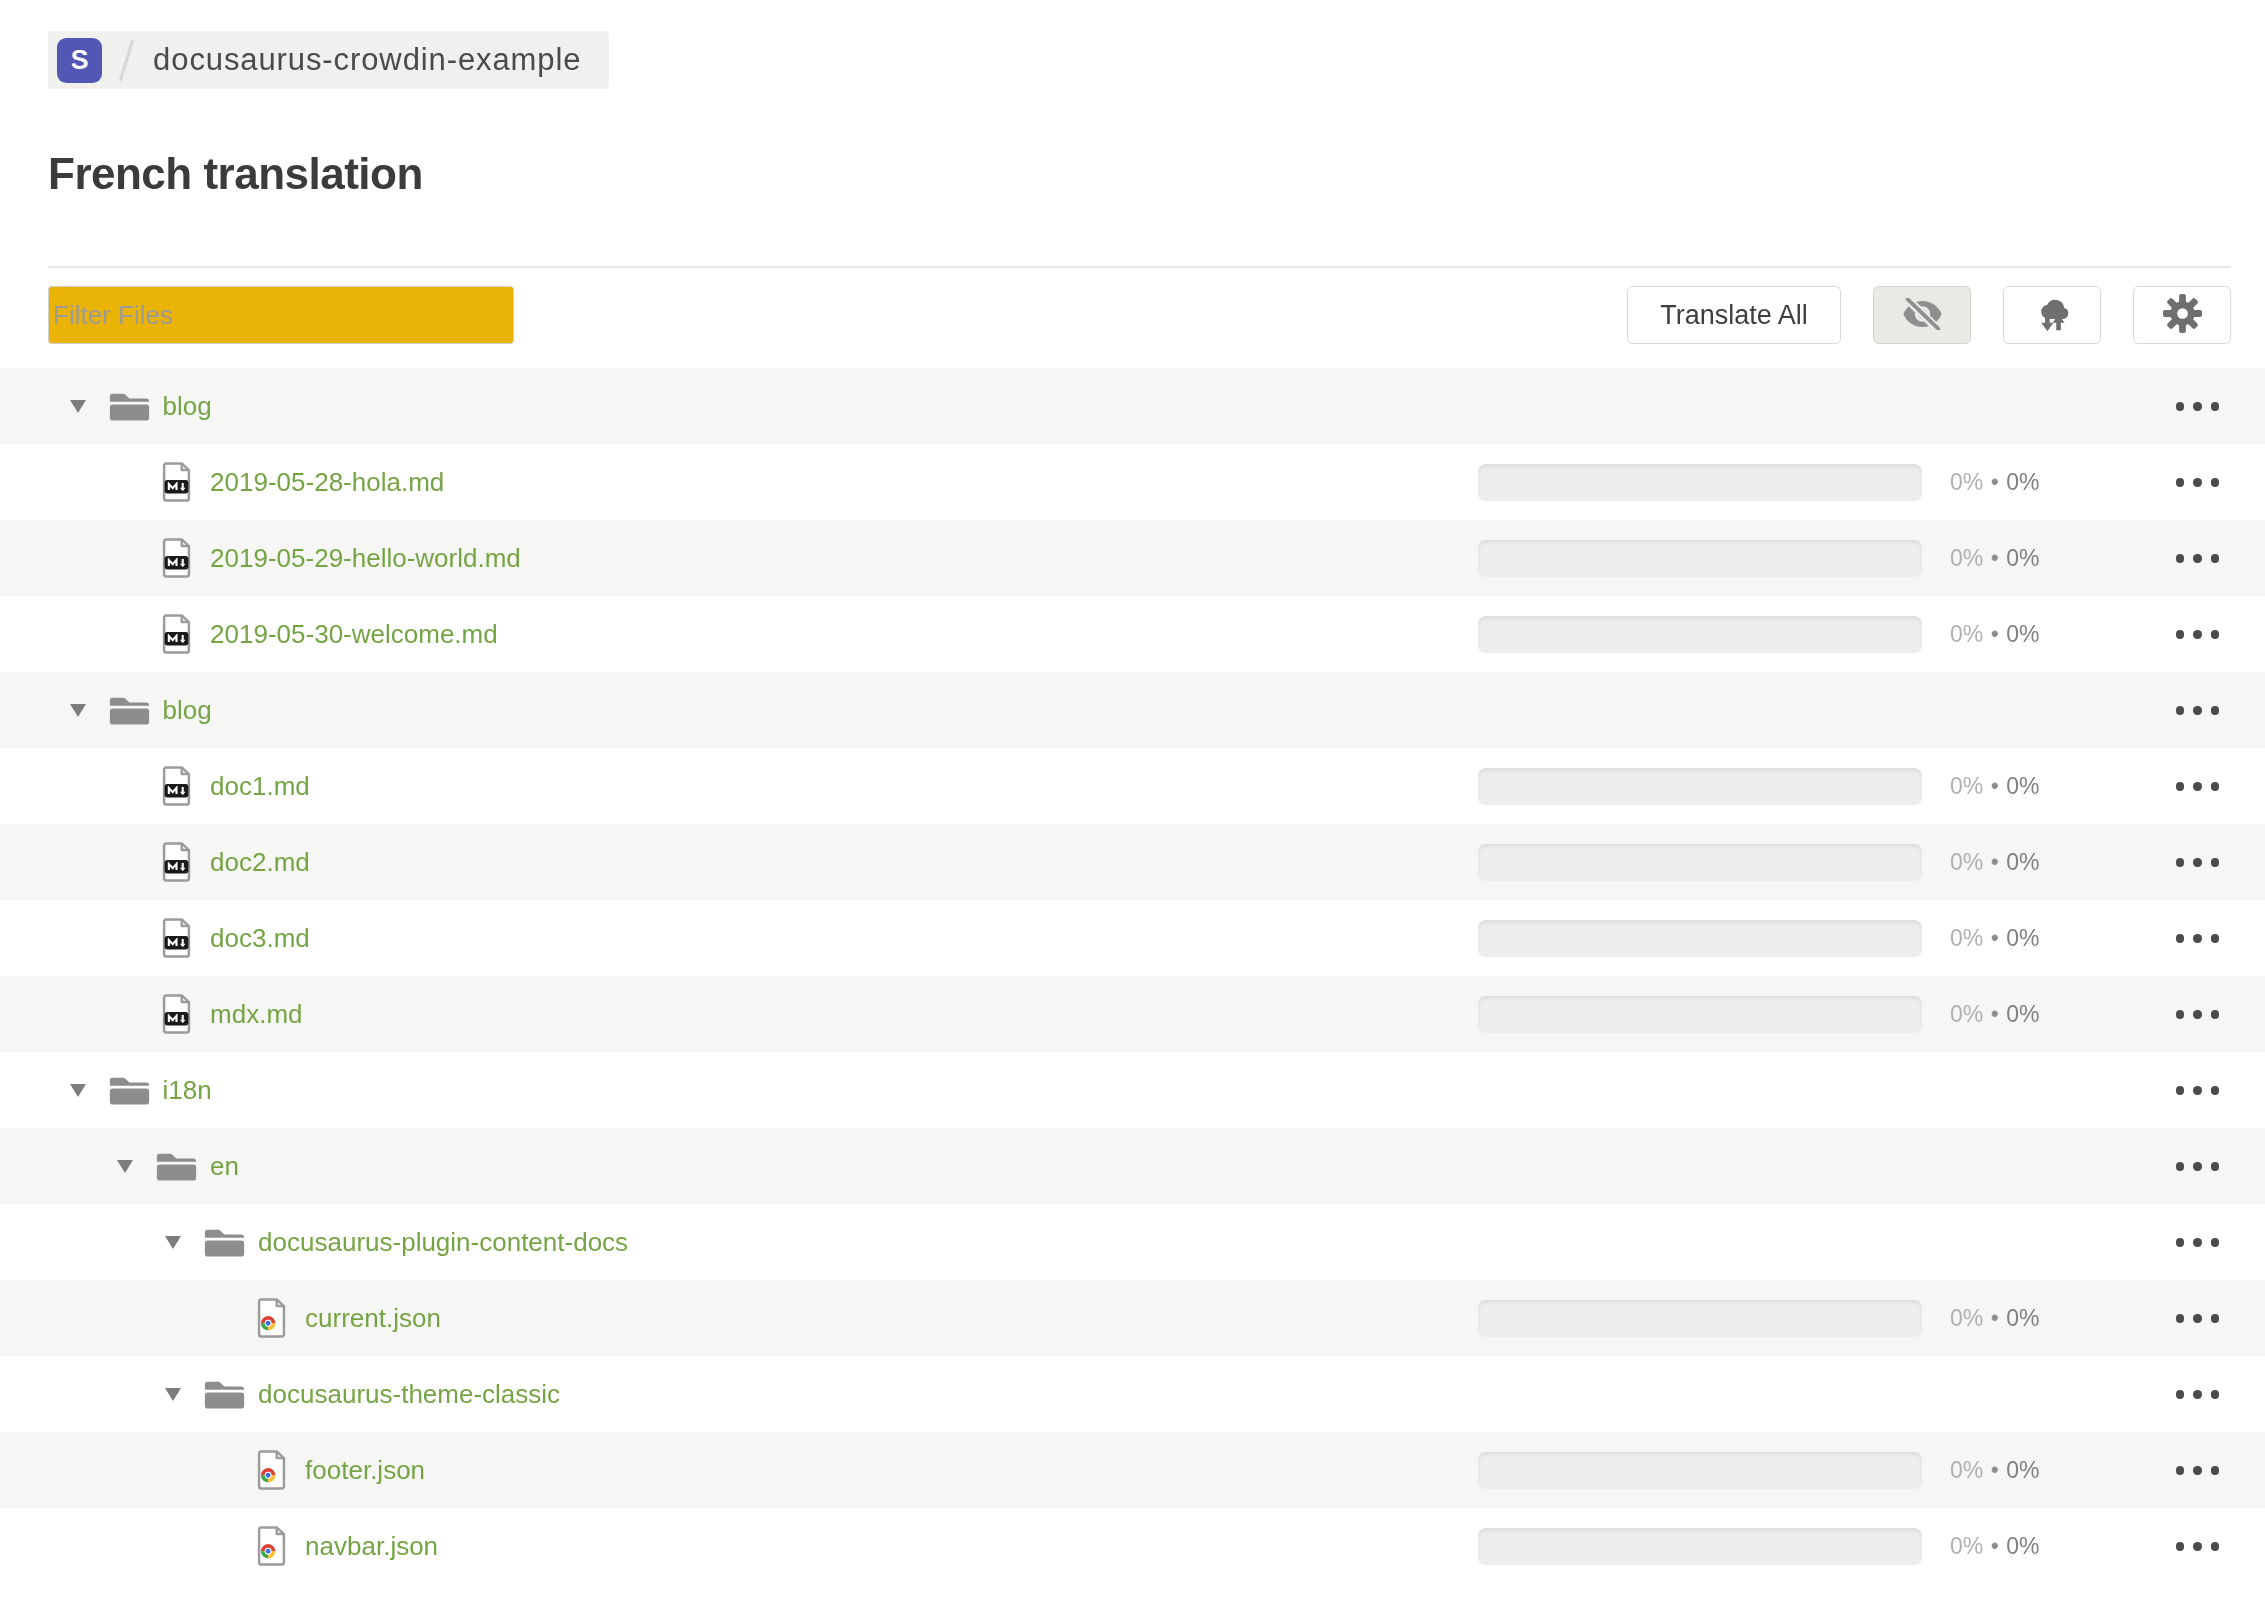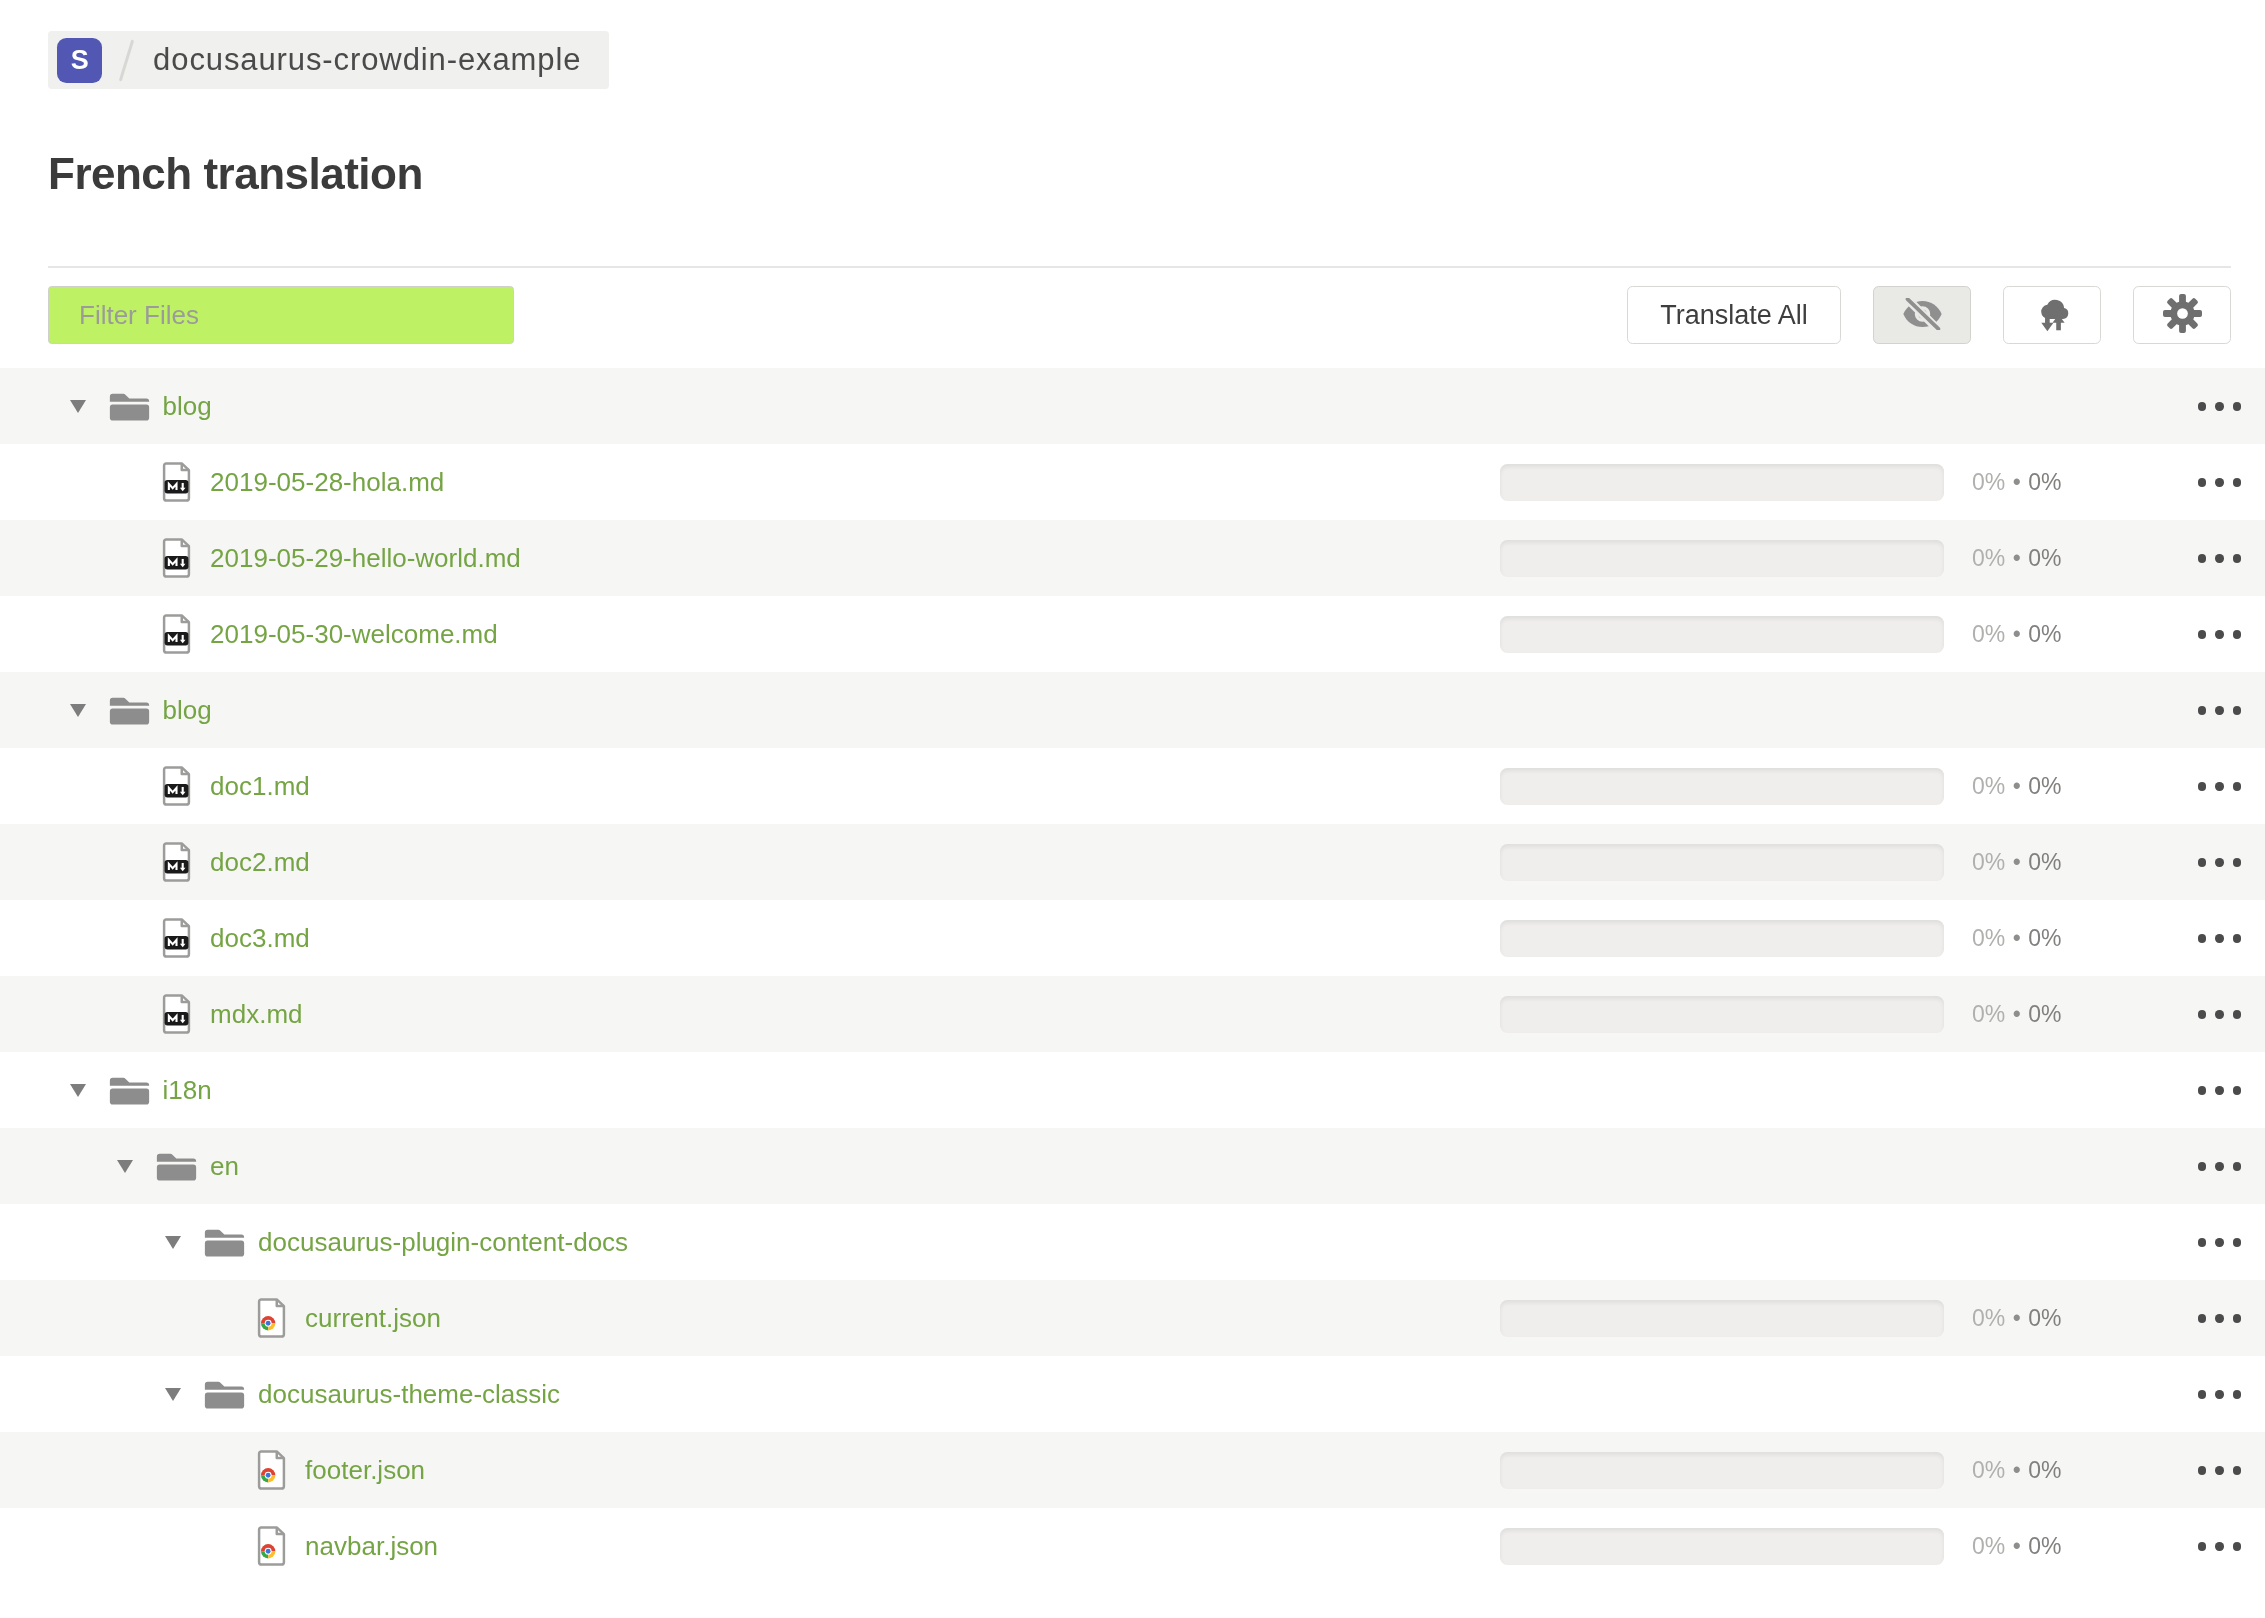--- a/index.html
+++ b/index.html
@@ -20,35 +20,35 @@
   
   h1.page-title { margin:46px 0 0 48px; font-size:44px; line-height:77px;
                   font-weight:700; color:#3b3b3b; letter-spacing:-0.5px; }
 
   .divider { height:1.9px; background:#e6e6e4; margin:54px 34px 0 48px; }
 
   
   .toolbar { display:flex; align-items:center; justify-content:space-between;
              margin:18.6px 34px 0 48px; height:58px; }
   .filter-input { width:466px; height:58px; border:1.9px solid #cfcfcb; border-radius:3.7px;
-                  font-size:26px; color:#555; padding:0 30px; outline:none;
-                  font-family:inherit; background:#bef264; }
+                  font-size:26px; color:#555; padding:0 4px; outline:none;
+                  font-family:inherit; background:#eab308; }
   .filter-input::placeholder { color:#9b9b99; }
   .tb-right { display:flex; align-items:center; gap:32px; }
   .btn { height:58px; border:1.9px solid #d8d8d5; border-radius:5.6px; background:#fff;
          display:flex; align-items:center; justify-content:center; cursor:pointer;
          font-family:inherit; }
   .btn-translate { width:214px; font-size:27px; color:#3e3e3e; }
   .btn-icon { width:98px; }
   .btn-pressed { background:#e9e9e6; border-color:#d2d2cf; }
 
   
   .tree { margin-top:24px; }
   .row { display:flex; align-items:center; height:76px;
-         padding-left:48px; padding-right:22px; }
+         padding-left:48px; padding-right:44px; }
   .tree .row:nth-child(odd) { background:#f6f6f4; }
   .indent { flex:none; }
   .caret-box { flex:none; width:18.6px; margin-right:20.5px;
                display:flex; justify-content:center; cursor:pointer; }
   .caret-tri { width:0; height:0; border-left:8.4px solid transparent;
                border-right:8.4px solid transparent; border-top:13px solid #7d7d7d; }
   .row.file .caret-box { visibility:hidden; }
   .icon-box { flex:none; width:43px; display:flex; justify-content:center;
               align-items:center; }
   .icon-folder, .icon-md, .icon-json { display:none; line-height:0; }

